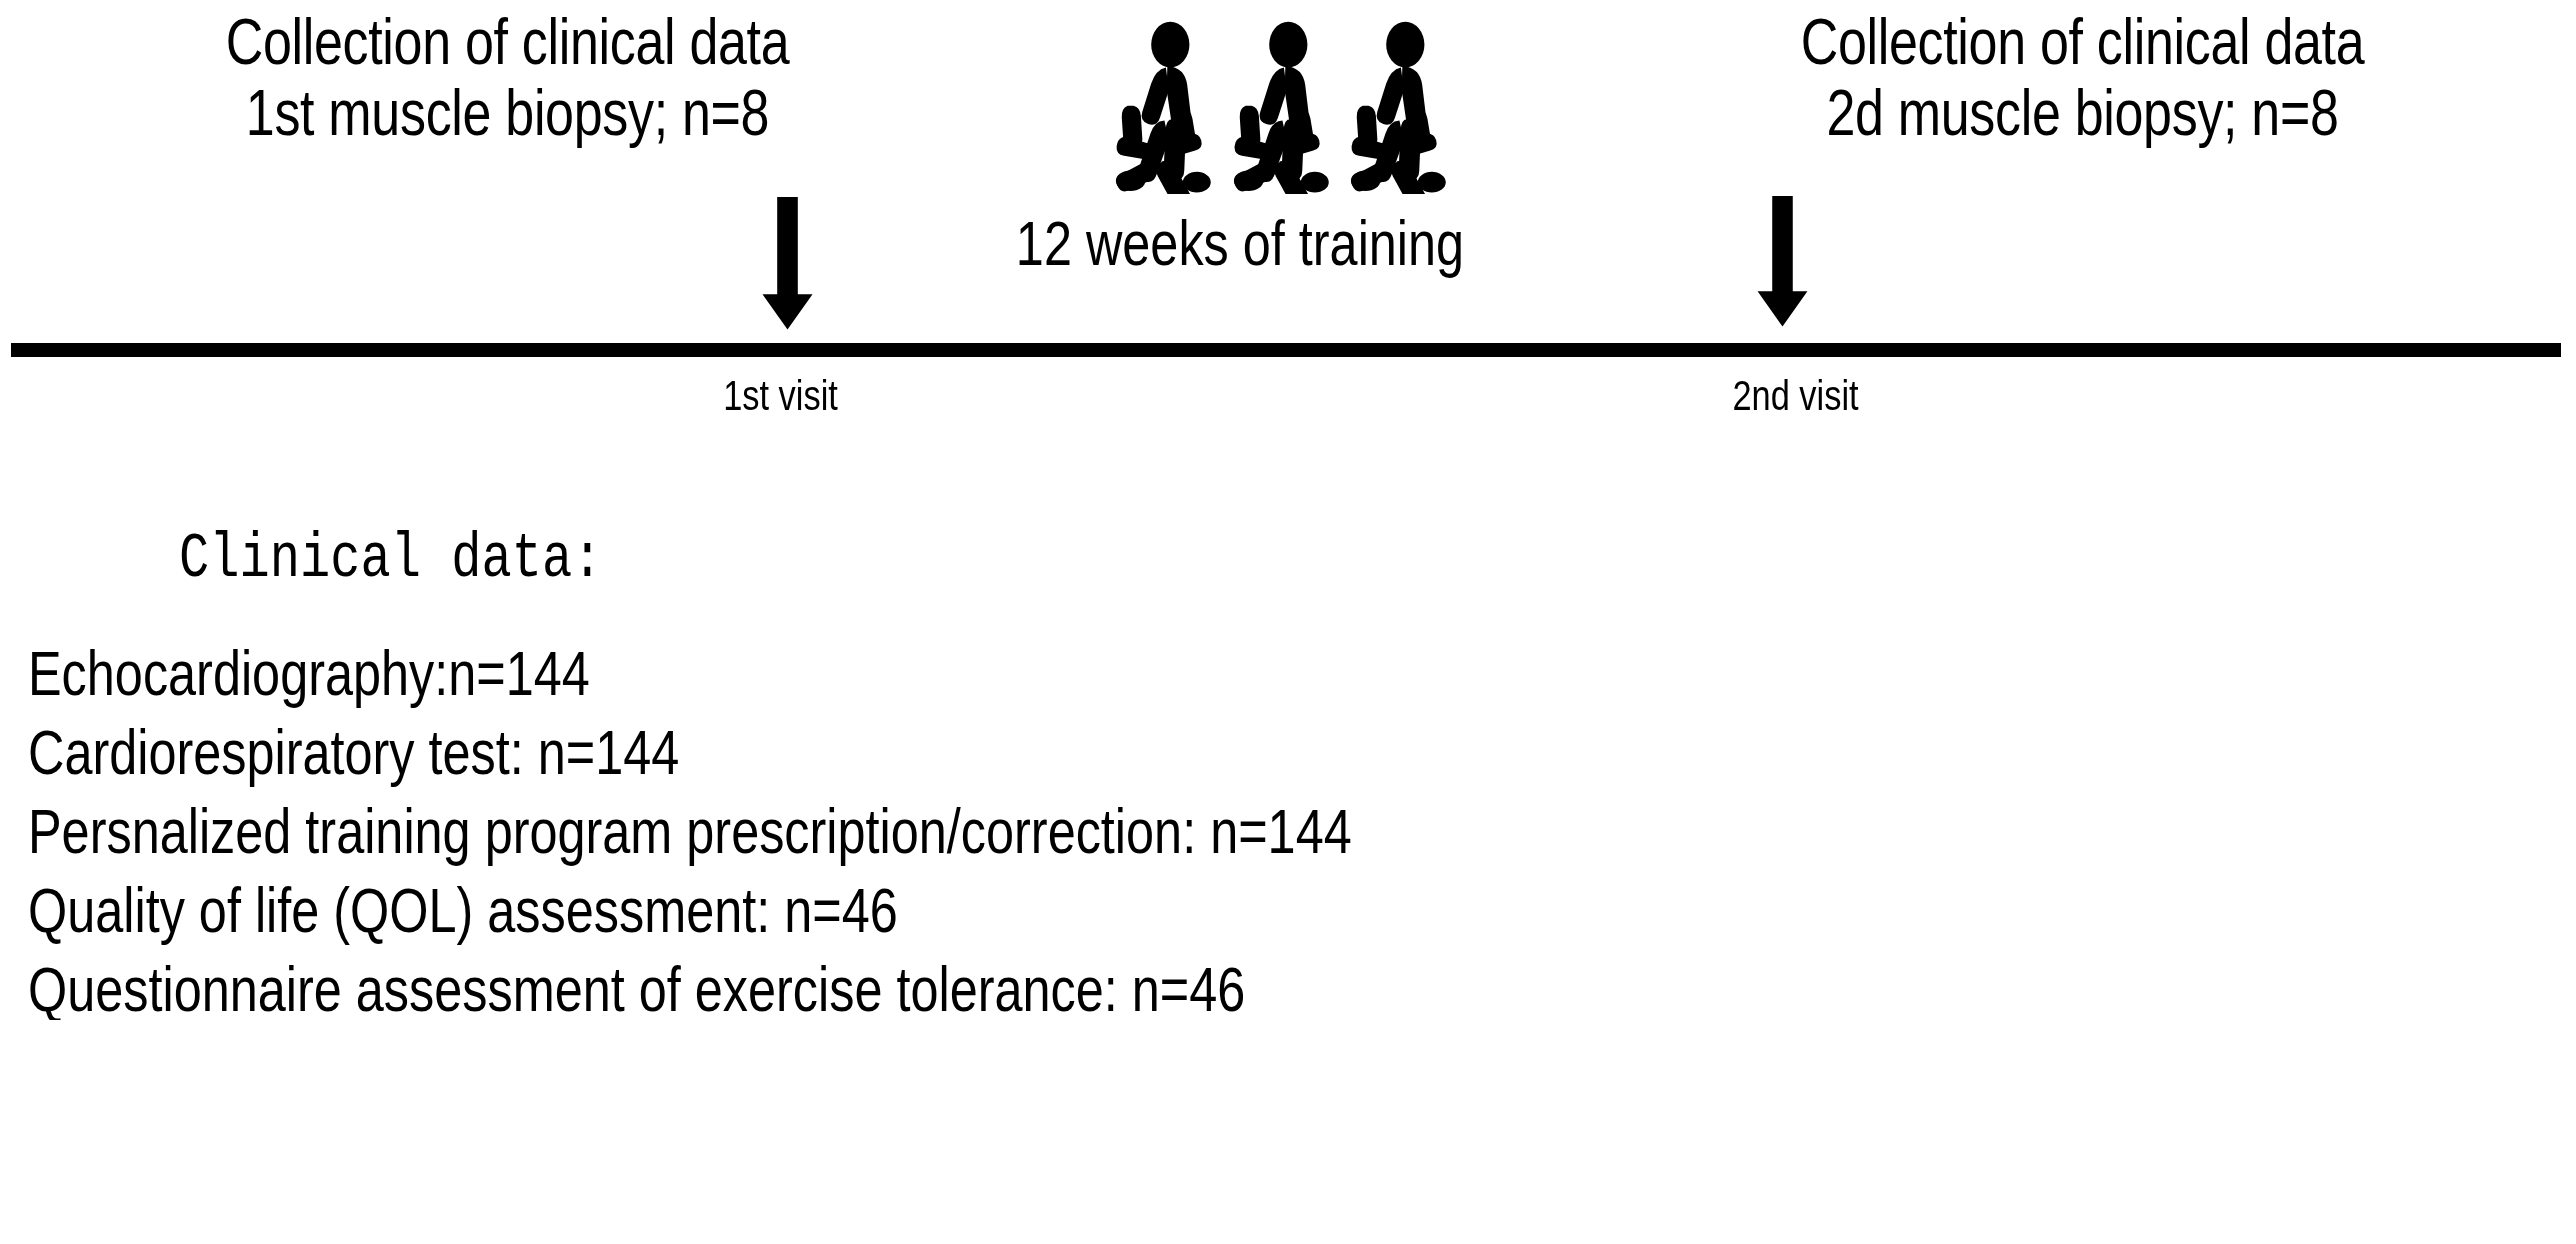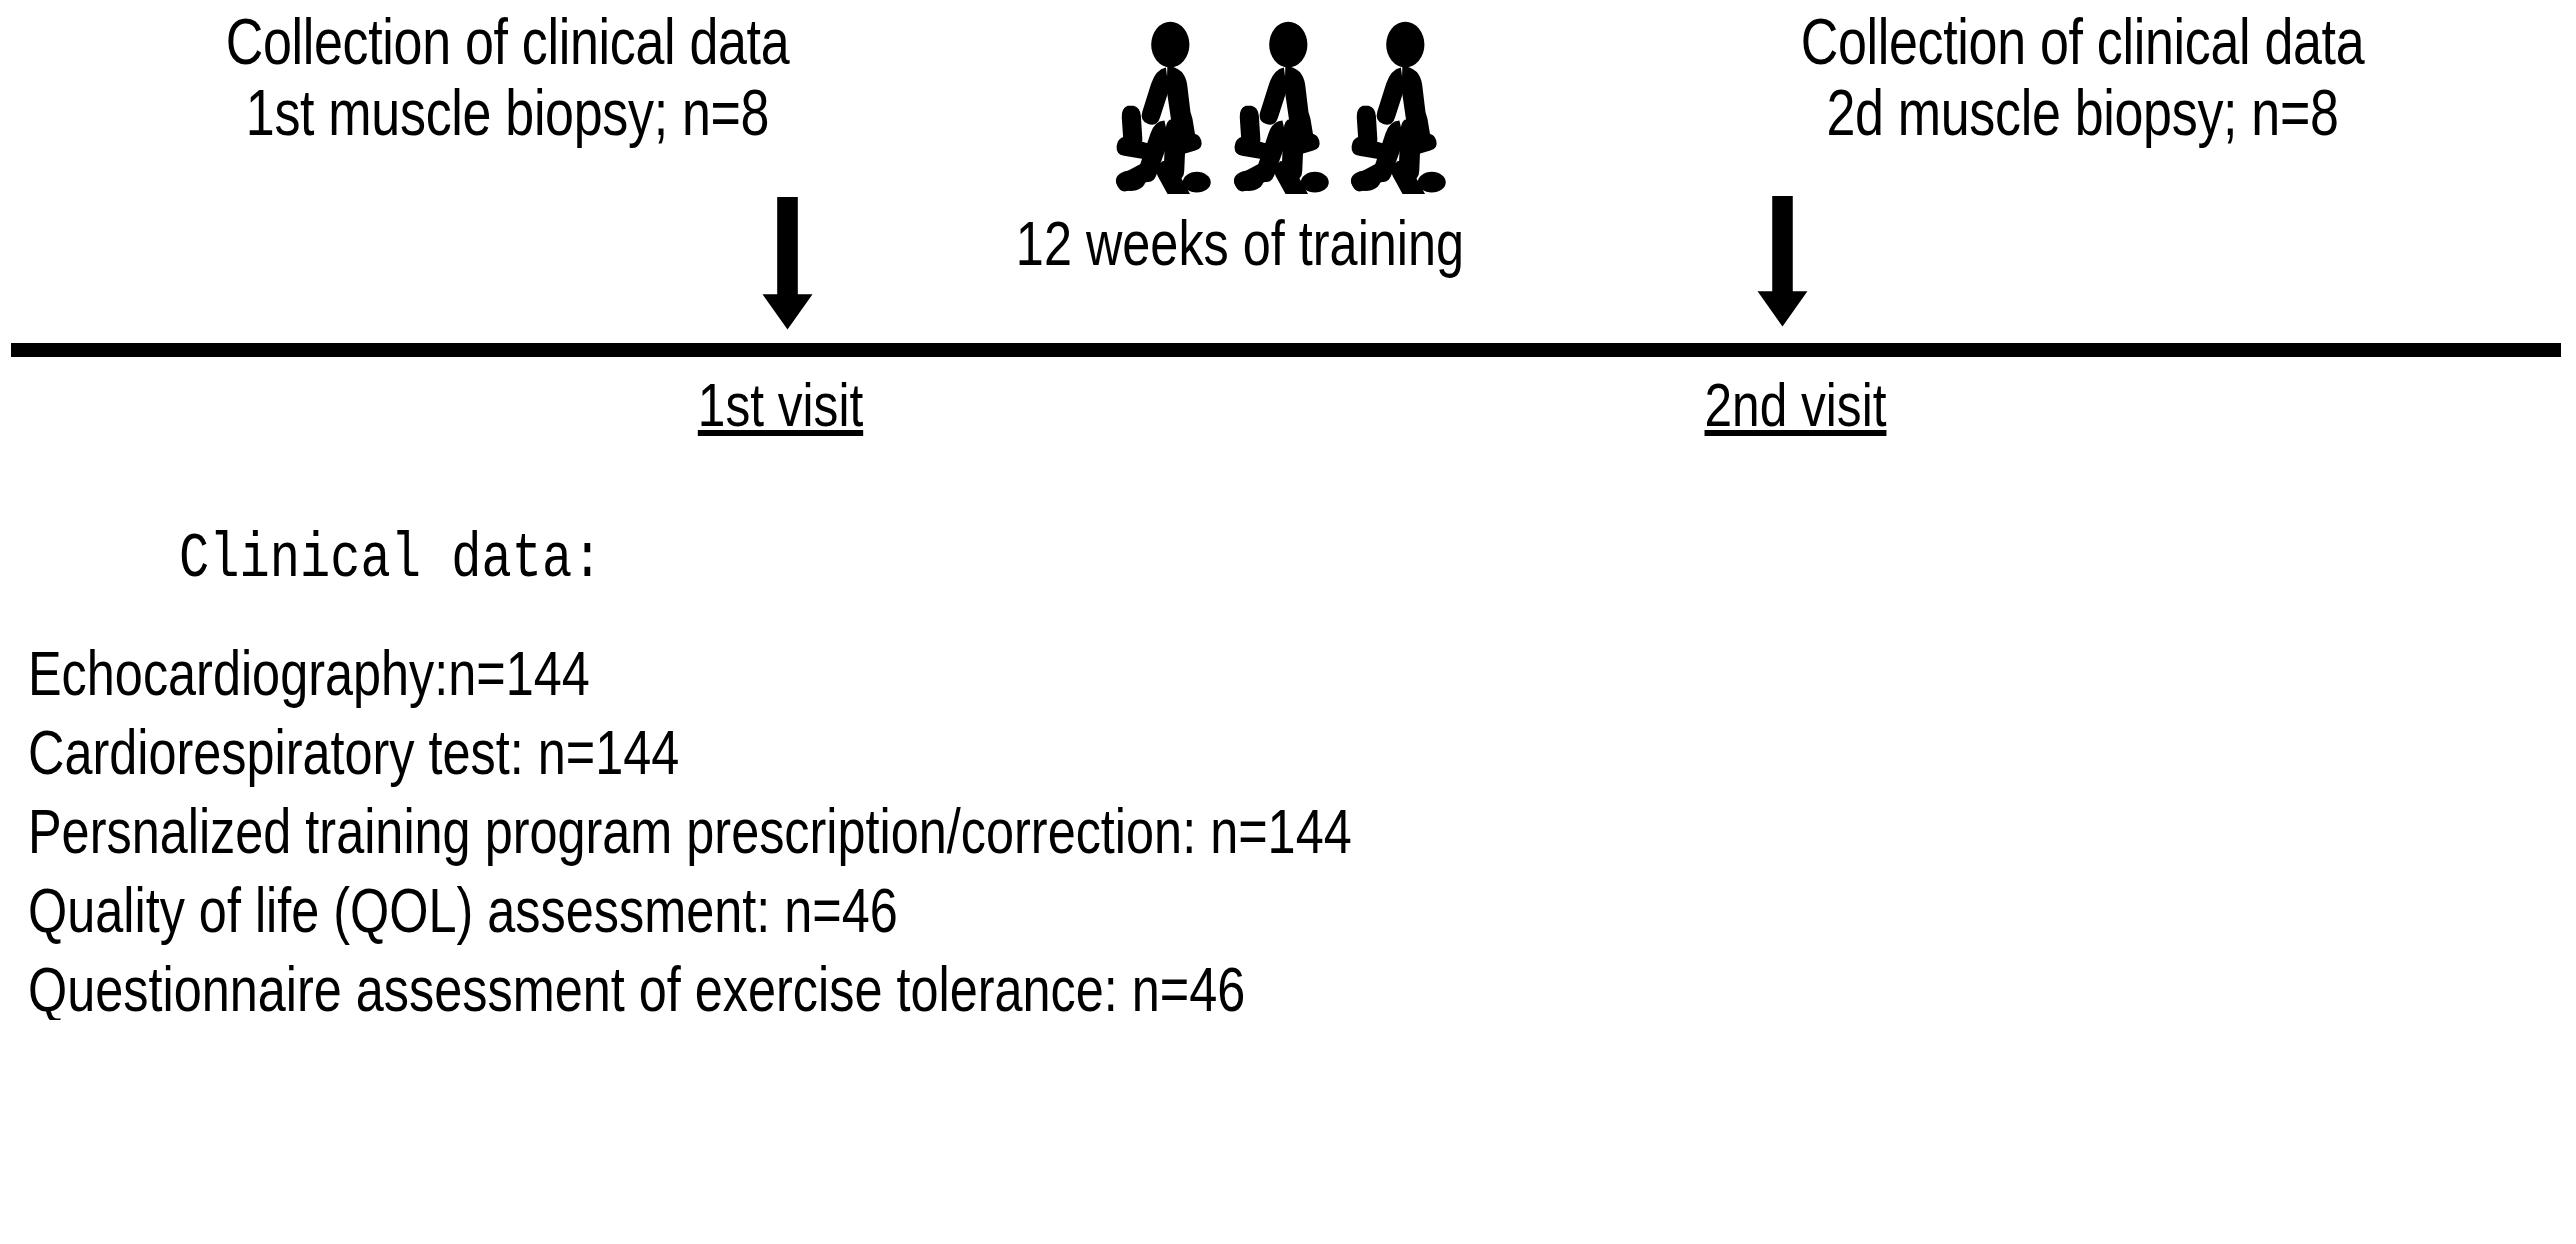--- a/index.html
+++ b/index.html
@@ -88,25 +88,24 @@
     left: 11px;
     top: 343px;
     width: 2550px;
     height: 14px;
     background: #000000;
   }
 
   
   .visit-label {
     position: absolute;
-    font-size: 62px;
+    font-size: 43px;
     line-height: 1.0;
     white-space: nowrap;
     text-align: center;
-    text-decoration: underline;
   }
   .visit-label .header-line { transform: scaleX(0.80); }
   #visit-first  { left: 486px;  top: 374px; width: 589px; }
   #visit-second { left: 1501px; top: 374px; width: 589px; }
 
   
   #clinical-data-heading {
     position: absolute;
     left: 179px;
     top: 528px;

